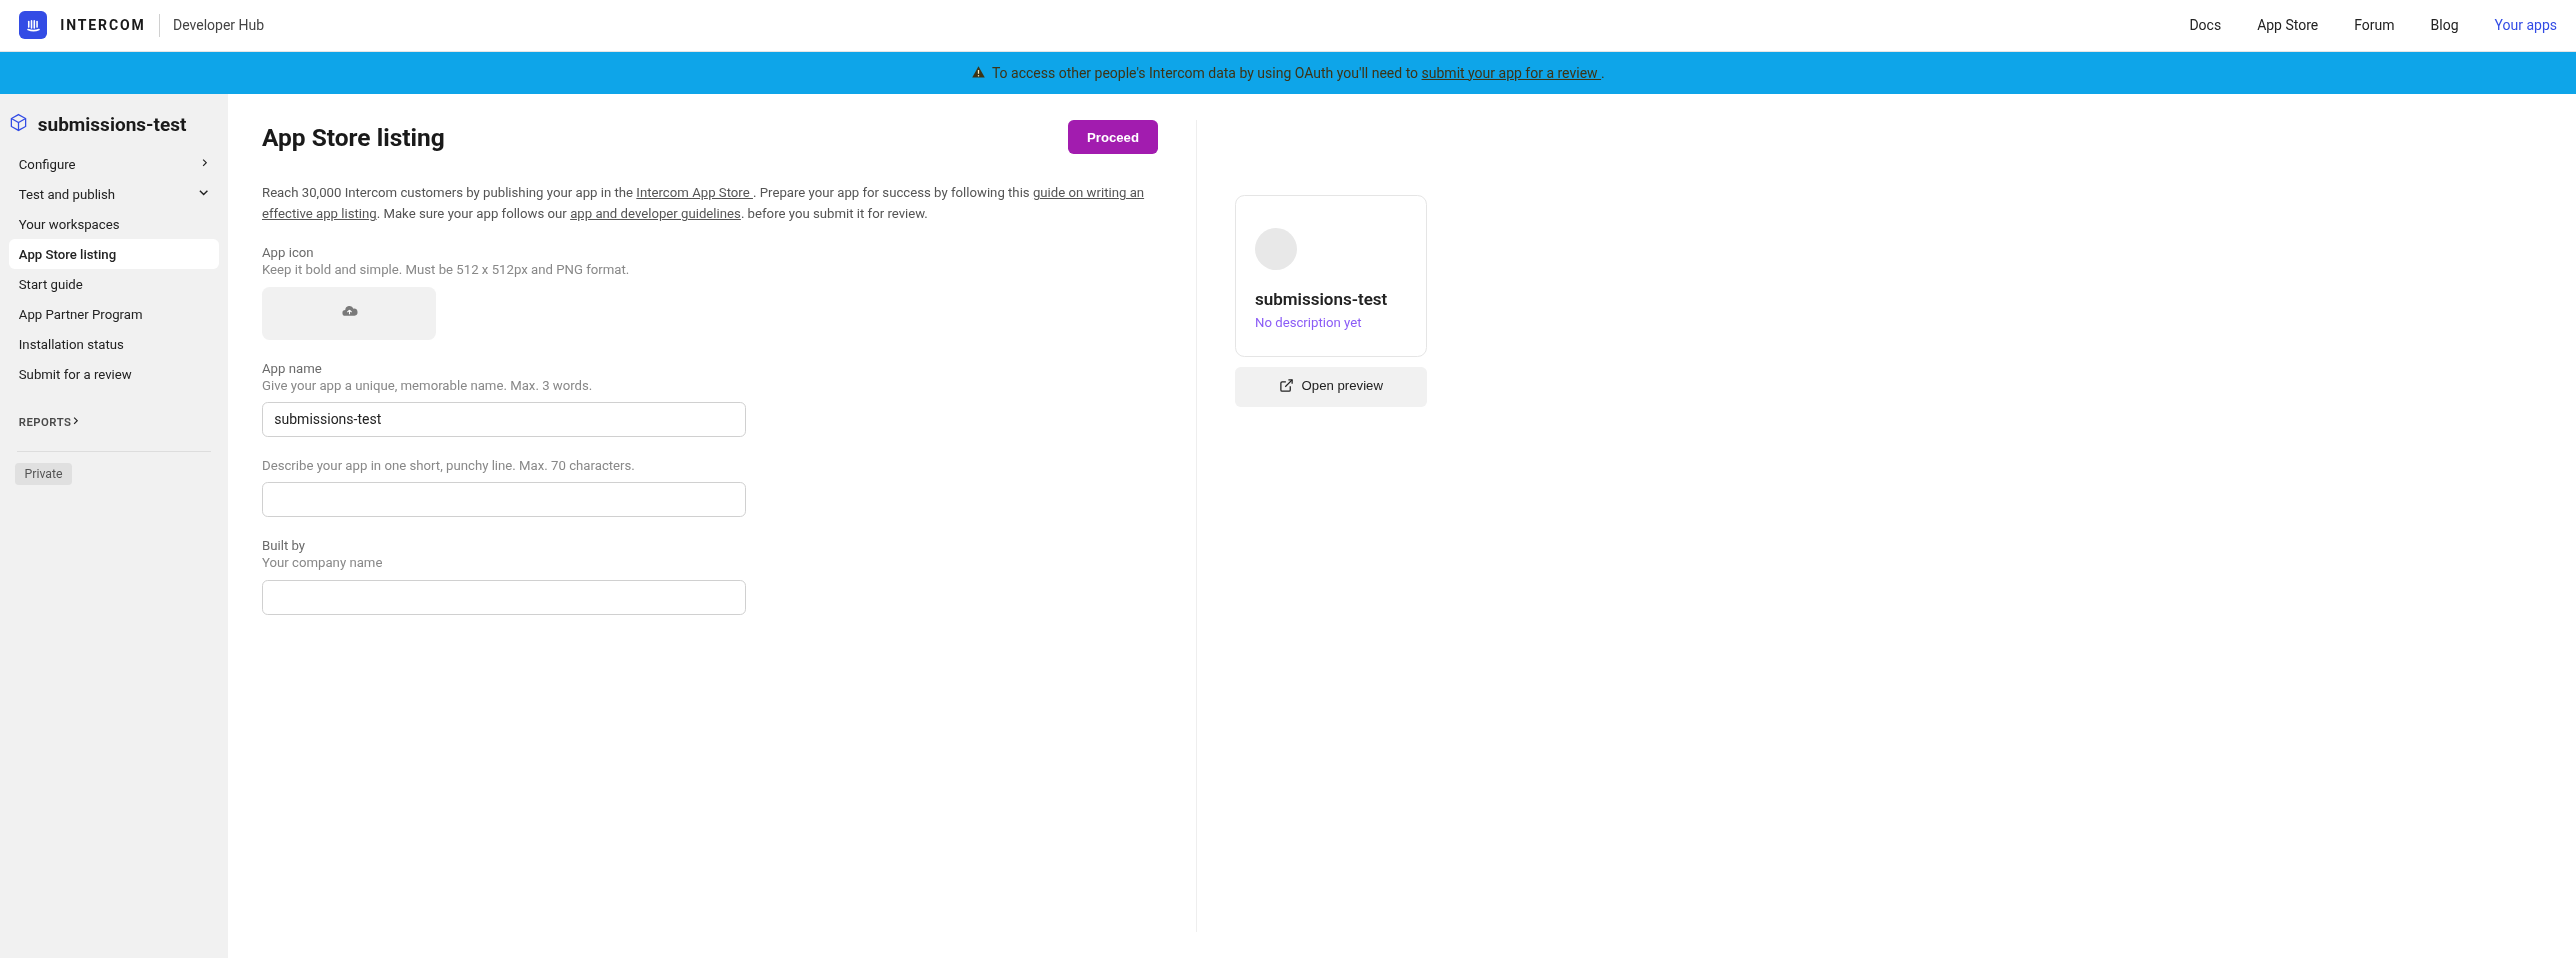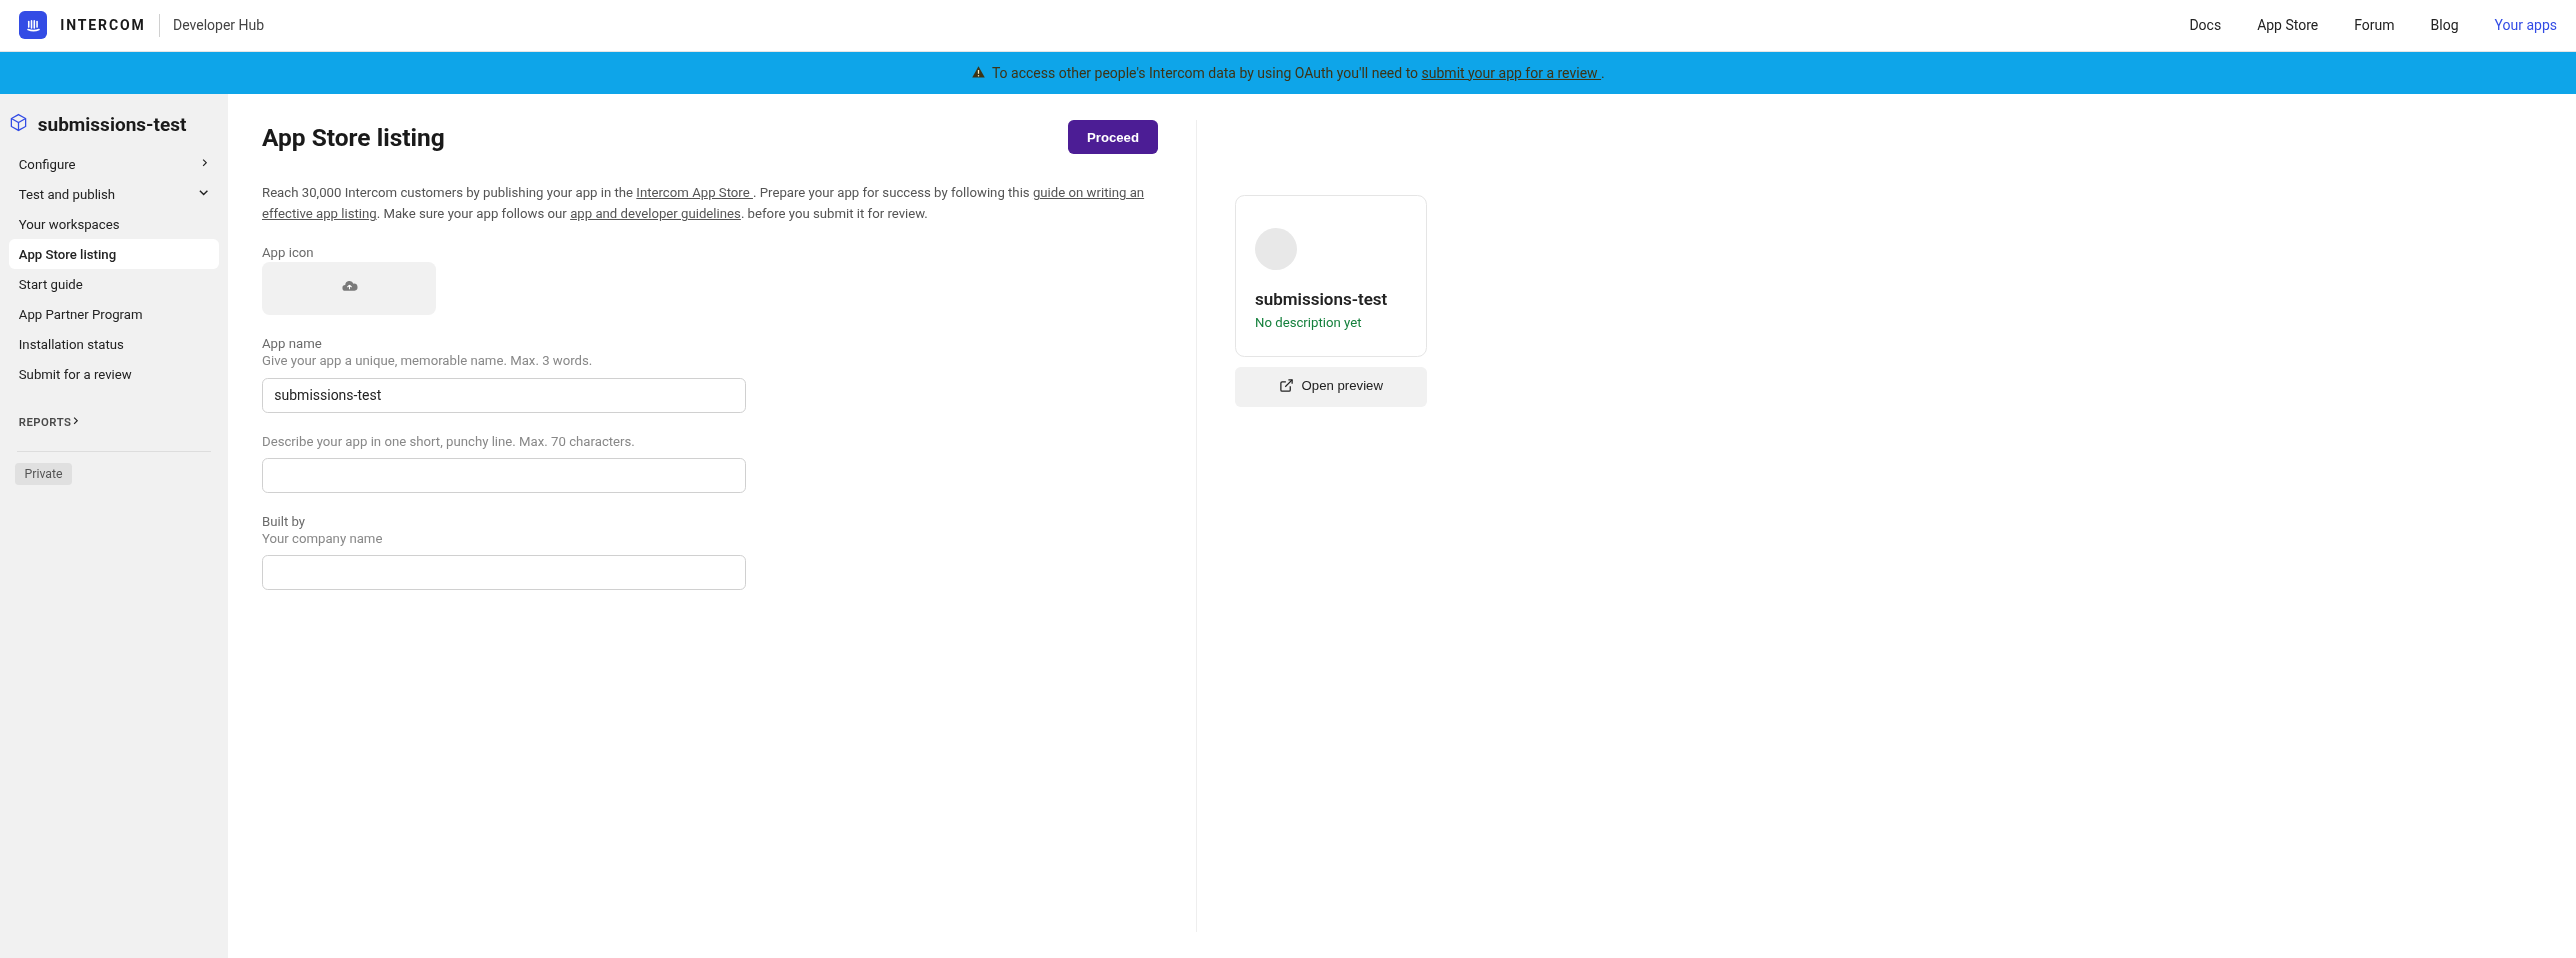--- a/index.html
+++ b/index.html
@@ -172,21 +172,21 @@
       justify-content: space-between;
       align-items: center;
       margin-bottom: 28px;
     }
     .page-title {
       font-size: 24.5px;
       font-weight: 700;
       color: #1a1a1a;
     }
     .proceed-btn {
-      background: #4c1d95;
+      background: #a21caf;
       color: #fff;
       border: none;
       padding: 9.4px 19px;
       border-radius: 5.7px;
       font-size: 13.2px;
       font-weight: 600;
       cursor: pointer;
     }
     .intro-text {
       font-size: 13.2px;
@@ -255,21 +255,21 @@
       margin-bottom: 19px;
     }
     .preview-name {
       font-size: 17px;
       font-weight: 600;
       color: #222;
       margin-bottom: 5.7px;
     }
     .preview-desc {
       font-size: 13.2px;
-      color: #15803d;
+      color: #8b5cf6;
     }
     .open-preview-btn {
       width: 100%;
       background: #f1f1f1;
       border: none;
       padding: 11.3px;
       border-radius: 5.7px;
       font-size: 13.2px;
       font-weight: 500;
       color: #222;
@@ -388,20 +388,21 @@
         <h1 class="page-title">App Store listing</h1>
         <button class="proceed-btn">Proceed</button>
       </div>
 
       <p class="intro-text">
         <span>Reach 30,000 Intercom customers by publishing your app in the </span><a href="#">Intercom App Store </a><span>. Prepare your app for success by following this </span><a href="#">guide on writing an effective app listing</a><span>. Make sure your app follows our </span><a href="#">app and developer guidelines</a><span>. before you submit it for review.</span>
       </p>
 
       <div class="field-group">
         <div class="field-label">App icon</div>
+        <div class="field-help">Keep it bold and simple. Must be 512 x 512px and PNG format.</div>
         <div class="upload-box">
           <span class="upload-icon">
             <svg width="17" height="17" viewBox="0 0 24 24" fill="#7a7a7a">
               <path d="M19 18H6a4 4 0 0 1 0-8 6 6 0 0 1 11.6-2A4.5 4.5 0 0 1 19 18z"></path>
               <path d="M12 10 L12 16 M12 10 L9 13 M12 10 L15 13" stroke="white" stroke-width="1.5" fill="none"></path>
             </svg>
           </span>
         </div>
       </div>
 

